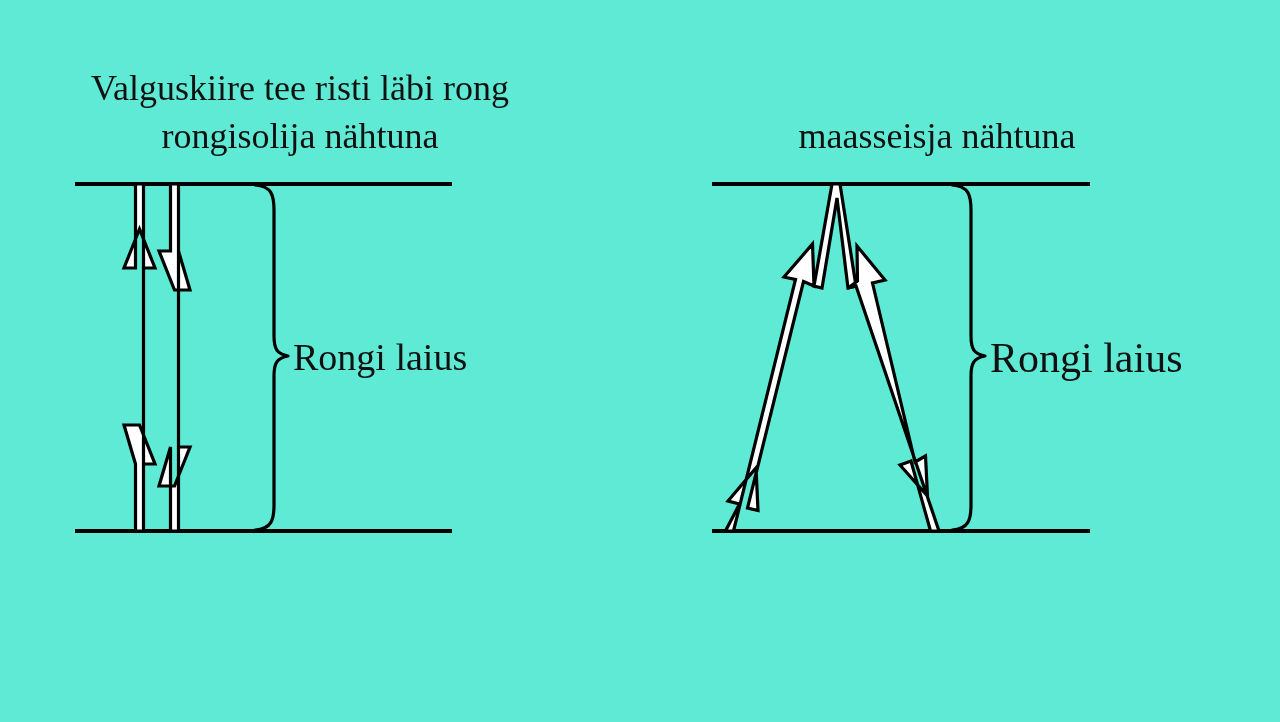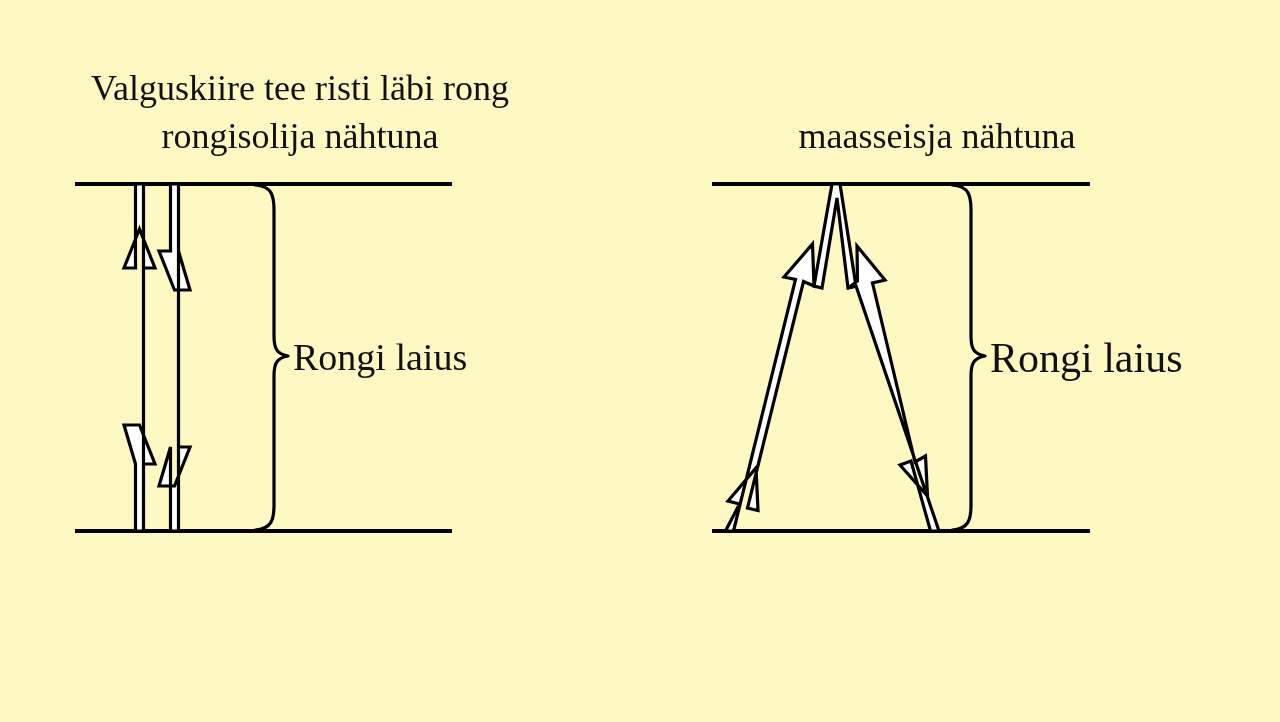--- a/index.html
+++ b/index.html
@@ -11,21 +11,21 @@
     width: 1280px;
     height: 722px;
     overflow: hidden;
     font-family: "Liberation Serif", "DejaVu Serif", serif;
     color: #000000;
   }
   #stage {
     position: relative;
     width: 1280px;
     height: 722px;
-    background: #fef9c3;
+    background: #5eead4;
   }
   svg.figure {
     position: absolute;
     top: 0;
     left: 0;
     width: 1280px;
     height: 722px;
     display: block;
   }
   .title-text {

